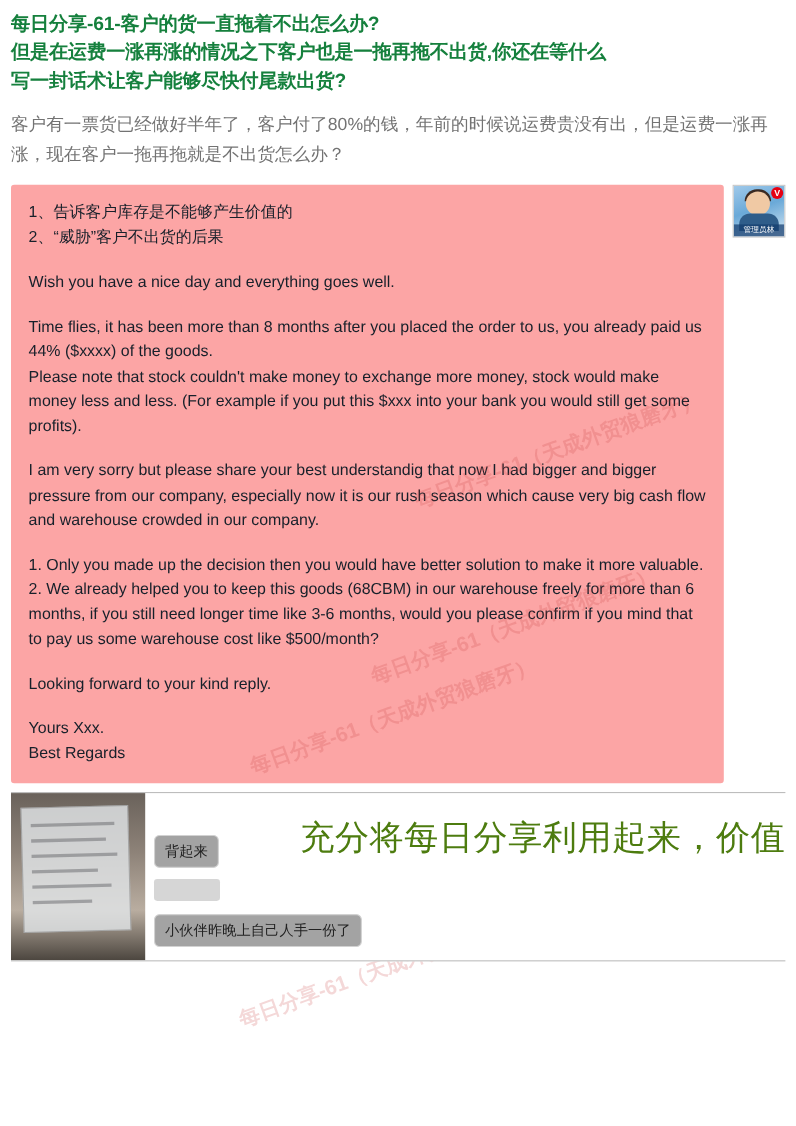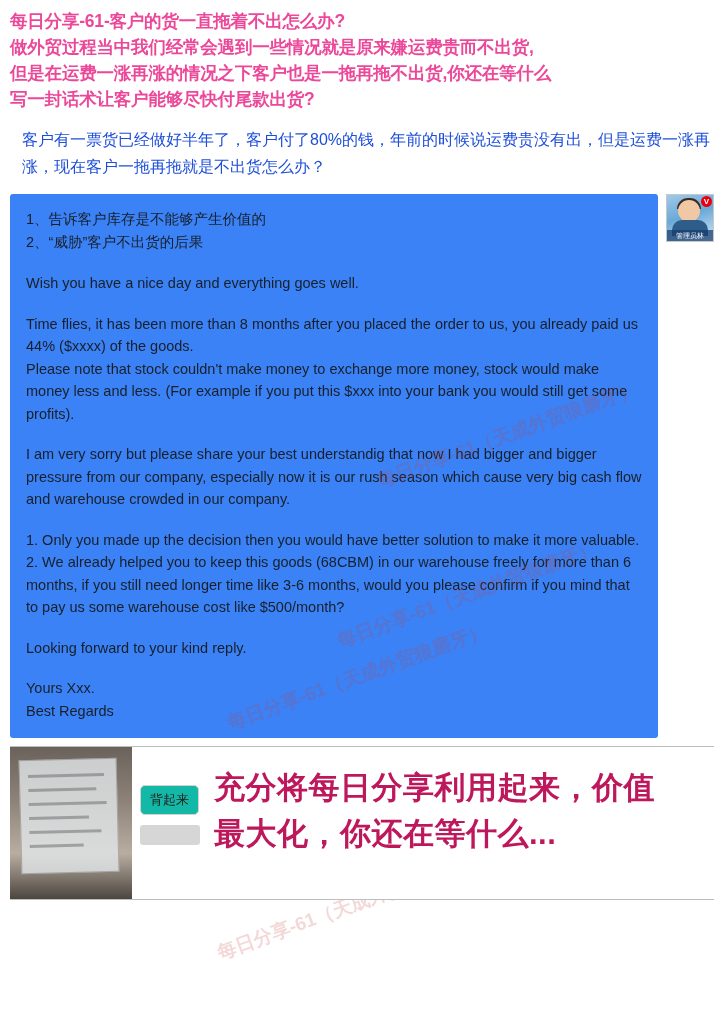--- a/index.html
+++ b/index.html
@@ -16,42 +16,41 @@
     position: relative;
   }
   .page {
     width: 724px;
     height: 1024px;
     position: relative;
     box-sizing: border-box;
     padding: 8px 10px 0 10px;
   }
   .headline {
-    color: #ec4899;
+    color: #15803d;
     font-weight: bold;
     font-size: 17.5px;
     line-height: 26px;
     letter-spacing: -0.2px;
   }
   .headline div {
     white-space: nowrap;
   }
   .intro {
     margin-top: 14px;
     font-size: 16px;
     line-height: 27px;
-    color: #1d4ed8;
-    margin-left: 12px;
+    color: #737373;
   }
   .answer-wrap {
     margin-top: 14px;
     position: relative;
   }
   .answer-box {
-    background: #3b82f6;
+    background: #fca5a5;
     border-radius: 3px;
     padding: 14px 16px 16px 16px;
     width: 648px;
     box-sizing: border-box;
     font-size: 14.5px;
     line-height: 22.5px;
     color: #17202a;
   }
   .answer-box p {
     margin: 0;
@@ -166,21 +165,21 @@
     transform: rotate(-1.5deg);
   }
   .photo .line {
     position: absolute;
     left: 8px;
     height: 3px;
     background: rgba(90,90,95,0.45);
   }
   .bubble-white {
     position: absolute;
-    background: #14b8a6;
+    background: #a3a3a3;
     border: 1px solid #d2d2d2;
     border-radius: 5px;
     font-size: 13px;
     line-height: 18px;
     color: #222;
     padding: 5px 9px;
     white-space: nowrap;
   }
   .bubble-tag {
     left: 130px;
@@ -197,25 +196,26 @@
     width: 60px;
     height: 20px;
     background: #d6d6d6;
     border-radius: 3px;
   }
   .big-red {
     position: absolute;
     left: 204px;
     top: 18px;
     width: 500px;
-    color: #be185d;
-    font-weight: bold;
+    color: #4d7c0f;
+    font-weight: normal;
     font-size: 31px;
     line-height: 46px;
     letter-spacing: 0.5px;
+    text-align: right;
   }
   .watermark {
     position: absolute;
     color: rgba(200, 60, 60, 0.20);
     font-size: 19px;
     font-weight: bold;
     white-space: nowrap;
     transform: rotate(-20deg);
     pointer-events: none;
     user-select: none;
@@ -226,21 +226,20 @@
   .wm4 { left: 300px; top: 615px; }
   .wm5 { left: 200px; top: 700px; }
 </style>
 </head>
 <body>
 
 <div class="page">
 
   <div class="headline">
     <div>每日分享-61-客户的货一直拖着不出怎么办?</div>
-    <div>做外贸过程当中我们经常会遇到一些情况就是原来嫌运费贵而不出货,</div>
     <div>但是在运费一涨再涨的情况之下客户也是一拖再拖不出货,你还在等什么</div>
     <div>写一封话术让客户能够尽快付尾款出货?</div>
   </div>
 
   <div class="intro">客户有一票货已经做好半年了，客户付了80%的钱，年前的时候说运费贵没有出，但是运费一涨再涨，现在客户一拖再拖就是不出货怎么办？</div>
 
   <div class="answer-wrap">
 
     <div class="avatar">
       <div class="hair"></div>
@@ -285,20 +284,20 @@
         <div class="line" style="top:28px; width:68px;"></div>
         <div class="line" style="top:42px; width:78px;"></div>
         <div class="line" style="top:56px; width:60px;"></div>
         <div class="line" style="top:70px; width:72px;"></div>
         <div class="line" style="top:84px; width:54px;"></div>
       </div>
     </div>
 
     <div class="bubble-white bubble-tag">背起来</div>
     <div class="gray-bar"></div>
+    <div class="bubble-white bubble-bottom">小伙伴昨晚上自己人手一份了</div>
 
     <div class="big-red">
       <div>充分将每日分享利用起来，价值</div>
-      <div>最大化，你还在等什么...</div>
     </div>
   </div>
 
 </div>
 
 </body></html>

